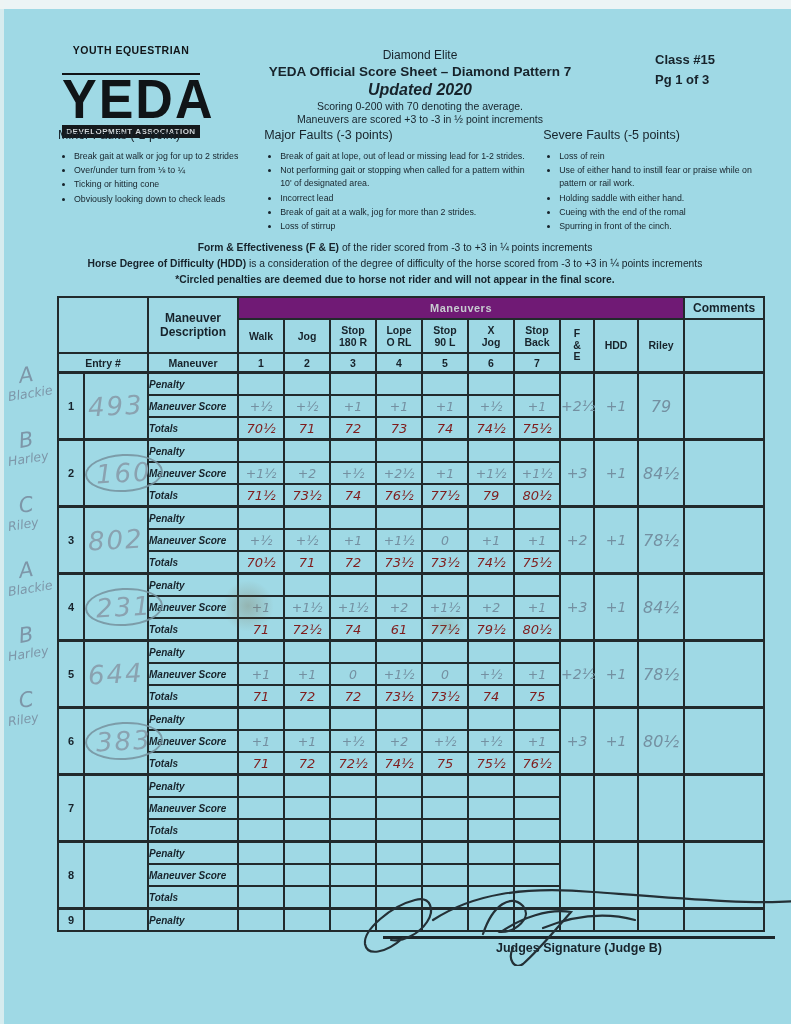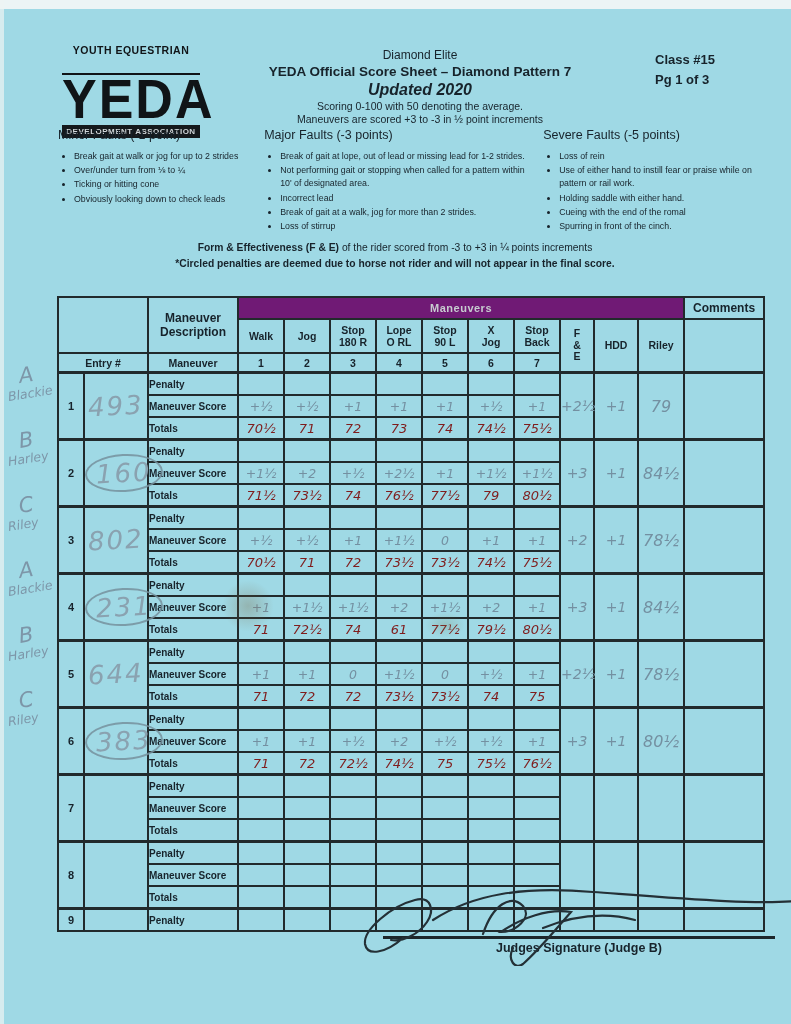--- a/index.html
+++ b/index.html
@@ -41,21 +41,21 @@
   th{font-weight:bold;background:transparent;}
   .hrow1 th{height:20px;font-size:12px;}
   .hrow2 th{height:32px;font-size:10.5px;white-space:pre-line;line-height:1.15;}
   .hrow3 th{height:17px;font-size:10.5px;}
   th.bar{background:#701a75;color:#c7ccd0;font-size:11px;font-weight:bold;letter-spacing:.5px;}
   th.comments-h{font-size:12px;vertical-align:middle;}
   th.fe-h{white-space:pre-line;font-size:10.5px;line-height:1.1;}
   td.sub-label{font-size:10px;font-weight:600;text-align:left;padding-left:4px;height:20px;background:transparent;}
   tr.gs td{border-top:3px solid #212a2c;}
   td.mcell{border-top-width:1px;}
-  td.sub-label{border-top-width:1px;}
+  td.sub-label{border-top-width:1px;font-style:italic;}
   tr.gs td.mcell,tr.gs td.sub-label{border-top-width:3px;}
   td.row-number{font-size:11px;font-weight:bold;text-align:center;}
   td{text-align:center;vertical-align:middle;}
 
   
   .hw{font-family:"DejaVu Sans",sans-serif;font-style:italic;color:#7490a1;}
   td.score{font-size:12.5px;}
   td.total{font-size:13px;color:#7f1d1d;}
   .entry-hw{font-size:26px;letter-spacing:2px;color:#8aa2b0;display:inline-block;transform:rotate(-3deg);}
   .circled{border:2px solid rgba(118,144,158,.85);border-radius:50%;padding:2px 9px;}
@@ -89,21 +89,21 @@
   <div class="logo">
     <div class="logo-top">YOUTH EQUESTRIAN</div>
     <div class="logo-main">YEDA</div>
     <div class="logo-bottom">DEVELOPMENT ASSOCIATION</div>
   </div>
 
   <div class="title-block">
     <div class="t1">Diamond Elite</div>
     <div class="t2">YEDA Official Score Sheet – Diamond Pattern 7</div>
     <div class="t3">Updated 2020</div>
-    <div class="t4">Scoring 0-100 with 50 denoting the average.</div>
+    <div class="t4">Scoring 0-200 with 70 denoting the average.</div>
     <div class="t5">Maneuvers are scored +3 to -3 in ½ point increments</div>
   </div>
 
   <div class="class-info">
     <div>Class #15</div>
     <div>Pg 1 of 3</div>
   </div>
 
   <div class="faults">
     <div class="fault-col fc1">
@@ -132,20 +132,21 @@
           <li>Use of either hand to instill fear or praise while on pattern or rail work.</li>
           <li>Holding saddle with either hand.</li>
           <li>Cueing with the end of the romal</li>
           <li>Spurring in front of the cinch.</li>
         </ul>
     </div>
   </div>
 
   <div class="notes">
     <div class="note-line"><span class="b">Form &amp; Effectiveness (F &amp; E)</span><span> of the rider scored from -3 to +3 in ¼ points increments</span></div>
+    <div class="note-line"><span class="b">Horse Degree of Difficulty (HDD)</span><span> is a consideration of the degree of difficulty of the horse scored from -3 to +3 in ¼ points increments</span></div>
     <div class="note-line"><span class="b">*Circled penalties are deemed due to horse not rider and will not appear in the final score.</span><span></span></div>
   </div>
 
   <table class="score">
     <colgroup>
       <col style="width:26px">
         <col style="width:64px">
         <col style="width:90px">
       <col style="width:46px">
         <col style="width:46px">

